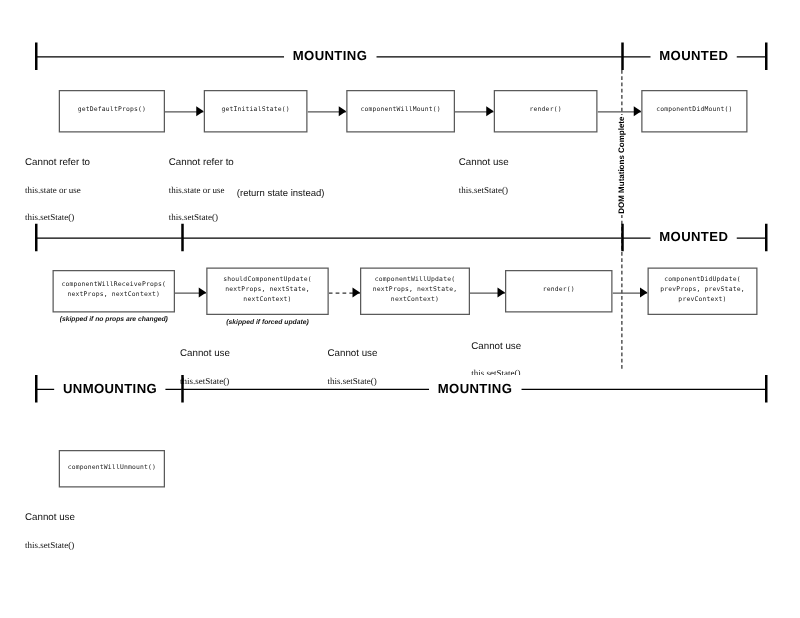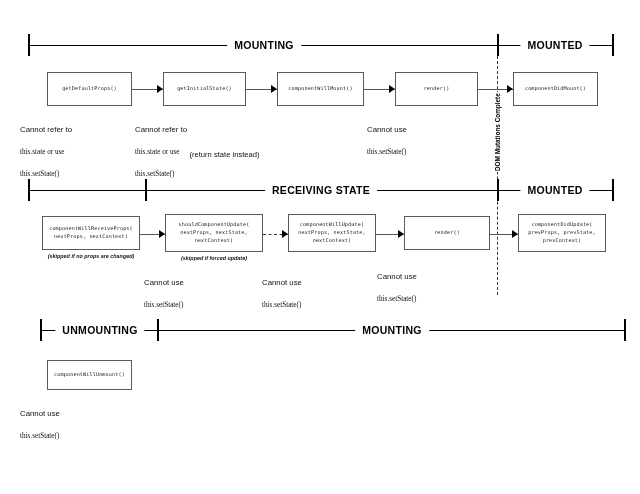--- a/index.html
+++ b/index.html
@@ -205,21 +205,20 @@
   <div class="vlabel" style="left:494px; top:172px;">DOM Mutations Complete</div>
 
   <div class="phase-row" style="left:0; top:179px; width:640px;">
     <div class="tick" style="left:28px; top:0; height:22px;"></div>
     <div class="rule" style="left:28px; width:117px;"></div>
     <div class="tick" style="left:145px; top:0; height:22px;"></div>
     <div class="rule" style="left:145px; width:352px;"></div>
     <div class="tick" style="left:497px; top:0; height:22px;"></div>
     <div class="rule" style="left:497px; width:115px;"></div>
     <div class="tick" style="left:612px; top:0; height:22px;"></div>
-    <div class="phase-label" style="left:321px;">RECEIVING STATE</div>
     <div class="phase-label" style="left:555px;">MOUNTED</div>
   </div>
 
   <div class="conn" style="left:140px; top:234px; width:25px;"></div>
   <div class="arrowhead" style="left:159px; top:230px;"></div>
   <div class="conn dashed" style="left:263px; top:234px; width:25px;"></div>
   <div class="arrowhead" style="left:282px; top:230px;"></div>
   <div class="conn" style="left:376px; top:234px; width:28px;"></div>
   <div class="arrowhead" style="left:398px; top:230px;"></div>
   <div class="conn" style="left:490px; top:234px; width:28px;"></div>
@@ -257,21 +256,21 @@
   </div>
   <div class="caption" style="left:332px; top:266px; width:140px;">
     <div class="ln-sans">Cannot use</div>
     <div class="ln-mono">this.setState()</div>
   </div>
   <div class="caption" style="left:447px; top:260px; width:140px;">
     <div class="ln-sans">Cannot use</div>
     <div class="ln-mono">this.setState()</div>
   </div>
 
-  <div class="phase-row" style="left:0; top:319px; width:622px;margin-left:12px;">
+  <div class="phase-row" style="left:0; top:300px; width:622px;">
     <div class="tick" style="left:28px; top:0; height:22px;"></div>
     <div class="rule" style="left:28px; width:117px;"></div>
     <div class="tick" style="left:145px; top:0; height:22px;"></div>
     <div class="rule" style="left:145px; width:467px;"></div>
     <div class="tick" style="left:612px; top:0; height:22px;"></div>
     <div class="phase-label" style="left:88px;">UNMOUNTING</div>
     <div class="phase-label" style="left:380px;">MOUNTING</div>
   </div>
 
   <div class="node" style="left:47px; top:360px; width:85px; height:30px;">

